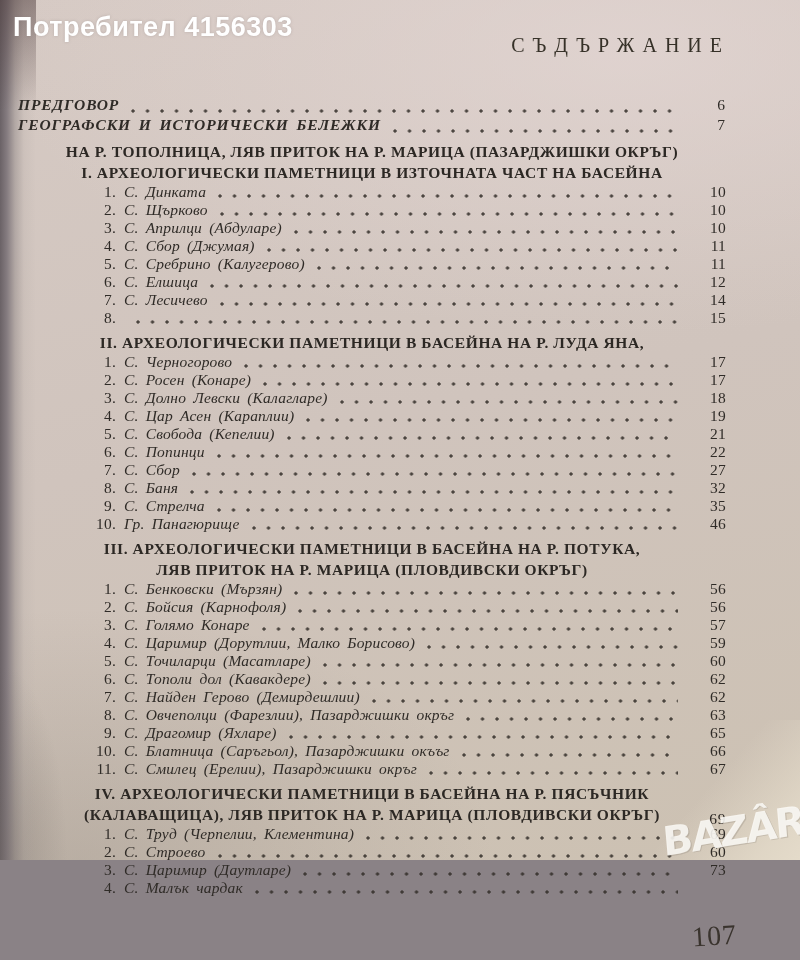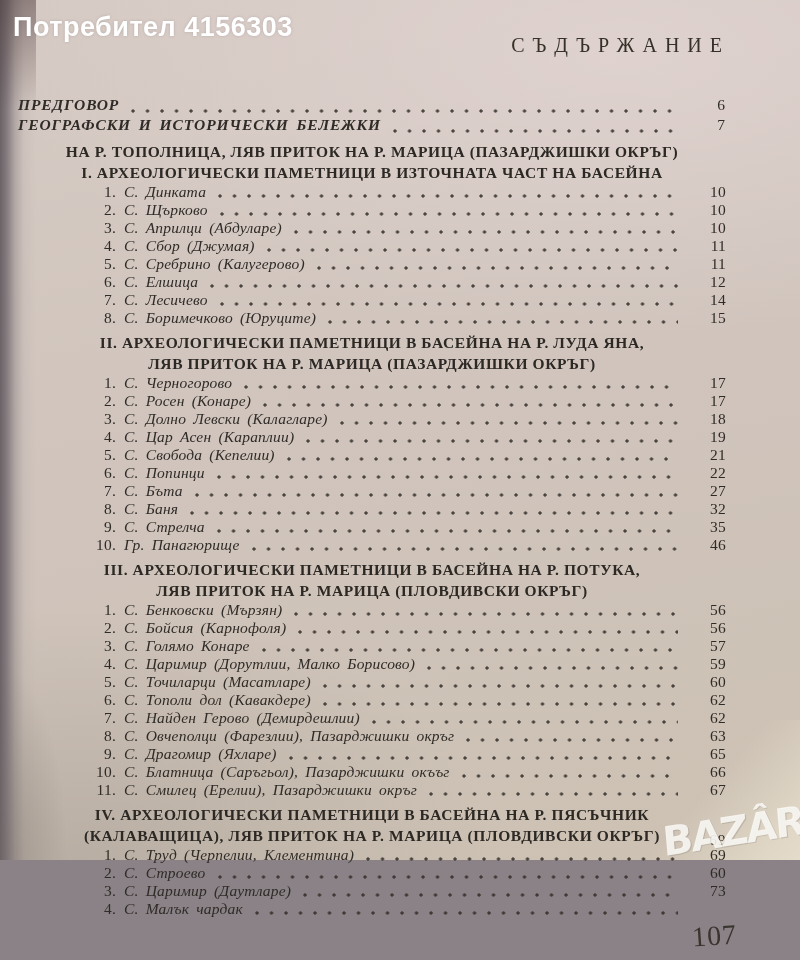--- a/index.html
+++ b/index.html
@@ -149,28 +149,26 @@
           <span class="pg">12</span>
         </div>
         <div class="row item-row">
           <span class="no">7.</span>
           <span class="lbl">С. Лесичево</span>
           <span class="leader"></span>
           <span class="pg">14</span>
         </div>
         <div class="row item-row">
           <span class="no">8.</span>
-          <span class="lbl">С. Боримечково (Юруците)</span>
           <span class="leader"></span>
           <span class="pg">15</span>
         </div>
       </div>
       <div class="sec">
         <div class="sec-h">II. АРХЕОЛОГИЧЕСКИ ПАМЕТНИЦИ В БАСЕЙНА НА Р. ЛУДА ЯНА,</div>
-        <div class="sec-h">ЛЯВ ПРИТОК НА Р. МАРИЦА (ПАЗАРДЖИШКИ ОКРЪГ)</div>
         <div class="row item-row">
           <span class="no">1.</span>
           <span class="lbl">С. Черногорово</span>
           <span class="leader"></span>
           <span class="pg">17</span>
         </div>
         <div class="row item-row">
           <span class="no">2.</span>
           <span class="lbl">С. Росен (Конаре)</span>
           <span class="leader"></span>
@@ -195,21 +193,21 @@
           <span class="pg">21</span>
         </div>
         <div class="row item-row">
           <span class="no">6.</span>
           <span class="lbl">С. Попинци</span>
           <span class="leader"></span>
           <span class="pg">22</span>
         </div>
         <div class="row item-row">
           <span class="no">7.</span>
-          <span class="lbl">С. Бъта</span>
+          <span class="lbl">С. Сбор</span>
           <span class="leader"></span>
           <span class="pg">27</span>
         </div>
         <div class="row item-row">
           <span class="no">8.</span>
           <span class="lbl">С. Баня</span>
           <span class="leader"></span>
           <span class="pg">32</span>
         </div>
         <div class="row item-row">

